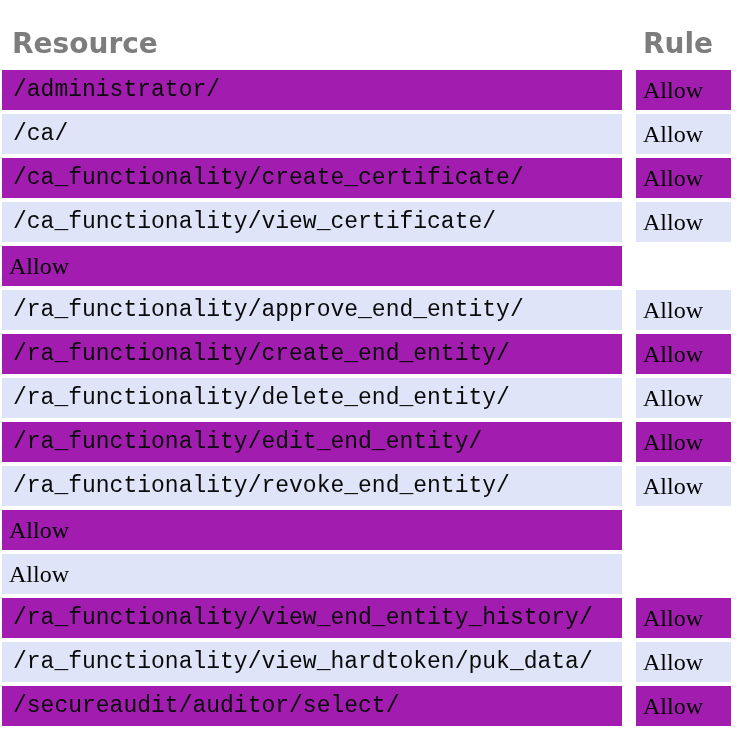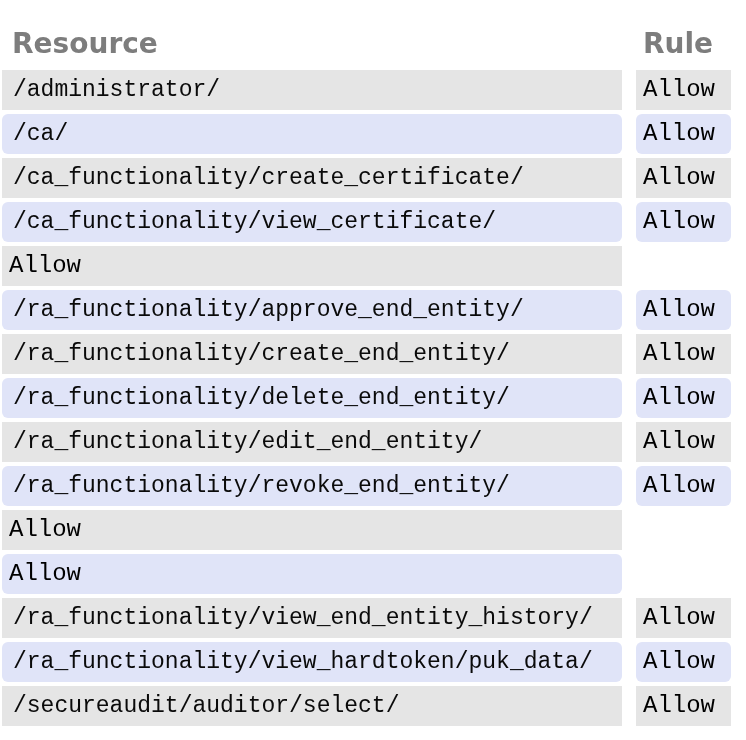--- a/index.html
+++ b/index.html
@@ -40,30 +40,30 @@
     height: 40px;
     margin-bottom: 4px;
   }
   .data-row:last-child { margin-bottom: 0; }
   .cell {
     height: 40px;
     line-height: 40px;
     white-space: nowrap;
     overflow: hidden;
   }
-  .data-row.odd  .cell { background: #e5e5e5; }
-  .data-row.even .cell { background: #e0e4f8; border-radius: 6px; }
+  .data-row.odd  .cell { background: #a21caf; }
+  .data-row.even .cell { background: #e0e4f8; }
   .cell.res {
     font-family: "Liberation Mono", "DejaVu Sans Mono", monospace;
     font-size: 23px;
     color: #0a0a0a;
     padding-left: 11px;
   }
   .cell.rule {
-    font-family: Liberation Mono, monospace;
+    font-family: Liberation Serif, serif;
     font-size: 24px;
     color: #000000;
     padding-left: 7px;
   }
 </style>
 </head>
 <body>
 
 <div class="acl-table">
 

